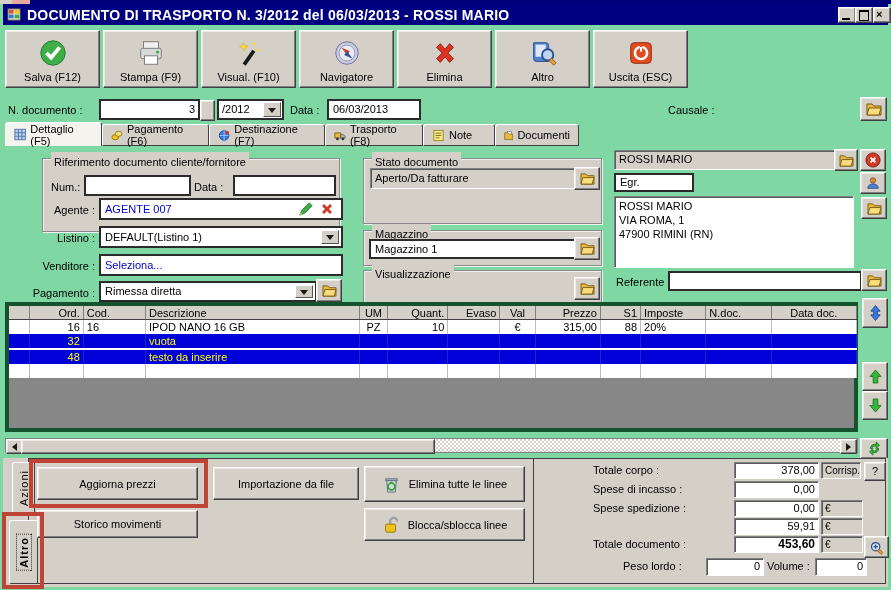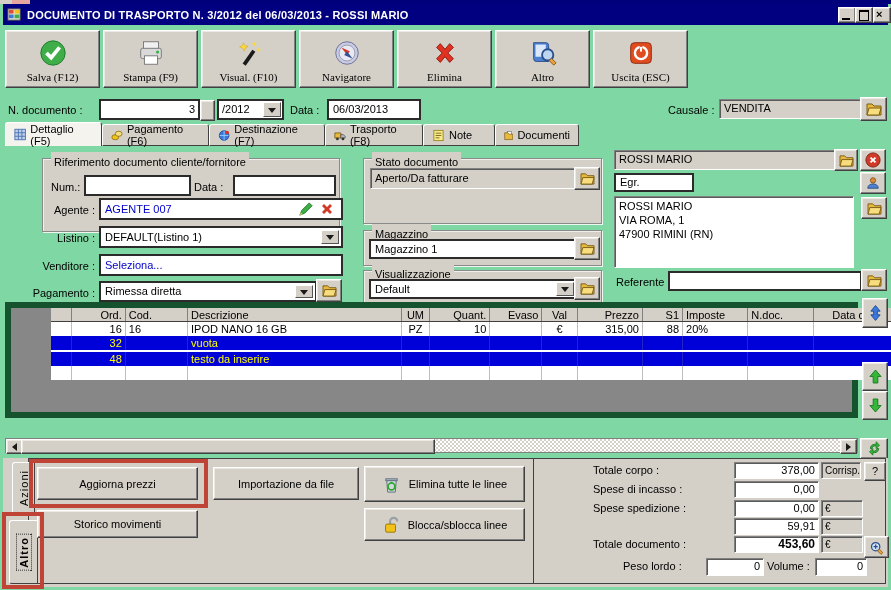--- a/index.html
+++ b/index.html
@@ -14,21 +14,21 @@
     box-shadow:inset 1px 1px 0 #5a5a5a;}
   .sunken-gray{background:#d4d0c8;border:1px solid;border-color:#808080 #ffffff #ffffff #808080;
     box-shadow:inset 1px 1px 0 #5a5a5a;}
   .fdark{background:#fff;border:2px solid #2b2b2b;}
   .lbl{line-height:20px;white-space:nowrap;}
   .r{text-align:right}.c{text-align:center}
   .blue-text{color:#0000cc;}
   
   .sliver{left:0;top:0;width:891px;height:4px;background:#00007a;}
   .titlebar{left:3px;top:4px;width:885px;height:21px;background:#000080;display:flex;align-items:center;}
-  .titlebar .title{color:#fff;font-weight:bold;font-size:11px;margin-left:5px;letter-spacing:.2px;}
+  .titlebar .title{color:#fff;font-weight:bold;font-size:14px;margin-left:5px;letter-spacing:.2px;}
   .winbtn{width:16px;height:14px;position:absolute;top:3px;}
   .glyph-min{position:absolute;left:3px;bottom:2px;width:8px;height:2px;background:#000;}
   .glyph-max{position:absolute;left:3px;top:2px;width:8px;height:8px;border:1px solid #000;border-top-width:2px;}
   .glyph-x{position:absolute;left:2px;top:0px;font-weight:bold;font-size:11px;line-height:13px;}
   
   .tbbtn{width:95px;height:58px;display:flex;flex-direction:column;align-items:center;justify-content:flex-end;padding-bottom:4px;box-sizing:border-box;}
   .tbbtn svg{margin-bottom:3px;}
   
   .tab{height:22px;display:flex;align-items:center;gap:4px;padding:0 8px;box-sizing:border-box;
     background:#d4d0c8;border:1px solid;border-color:#fff #404040 #404040 #fff;border-radius:3px 3px 0 0;}
@@ -37,21 +37,21 @@
   .gb{background:#d4d0c8;border:1px solid #8a8a8a;box-shadow:inset 1px 1px 0 #f0f0ea, 1px 1px 0 #eef7ef;}
   .gb-title{position:absolute;top:-7px;left:8px;background:#d4d0c8;padding:4px 3px;}
   
   .iconbtn{display:flex;align-items:center;justify-content:center;}
   .ddbtn{position:absolute;right:2px;top:2px;bottom:2px;width:16px;background:#d4d0c8;
     border:1px solid;border-color:#fff #555 #555 #fff;display:flex;align-items:center;justify-content:center;}
   .tri-down{width:0;height:0;border:4px solid transparent;border-top:5px solid #1a1a1a;margin-top:5px;}
   .tri-left{width:0;height:0;border:4px solid transparent;border-right:5px solid #1a1a1a;margin-right:4px;}
   .tri-right{width:0;height:0;border:4px solid transparent;border-left:5px solid #1a1a1a;margin-left:4px;}
   
-  .grid-area{left:5px;top:302px;width:853px;height:116px;background:#878787;border:6px solid #14532d;box-sizing:border-box;padding-left:40px;}
+  .grid-area{left:5px;top:302px;width:853px;height:130px;background:#878787;border:4px solid #14532d;box-sizing:border-box;}
   table.grid{border-collapse:collapse;table-layout:fixed;width:848px;background:#fff;}
   table.grid th{background:#d4d0c8;border-right:1px solid #808080;border-bottom:1px solid #404040;
     font-weight:normal;height:13px;padding:0 3px;white-space:nowrap;overflow:hidden;}
   table.grid td{border-right:1px solid #bdbdbd;height:14px;padding:0 3px;white-space:nowrap;overflow:hidden;background:#fff;}
   tr.selected td{background:#0000d8;color:#ffff00;border-right-color:#2323c8;}
   tr.sep td{border-top:2px solid #fff;}
   td.selcell{background:#f0ede6;border-right:1px solid #404040;}
   tr.selected td.selcell{background:#0000d8;}
   
   .hscroll{left:5px;top:438px;width:853px;height:15px;background-image:
@@ -96,21 +96,21 @@
         <div class="glyph-min"></div>
       </div>
     <div class="winbtn raised" style="left:852px;">
         <div class="glyph-max"></div>
       </div>
     <div class="winbtn raised" style="left:870px;">
         <div class="glyph-x">×</div>
       </div>
   </div>
 
-  <div class="abs" style="left:5px;top:30px;display:flex;gap:3px;font-family:Liberation Serif, serif;">
+  <div class="abs" style="left:5px;top:30px;display:flex;gap:3px;">
     <div class="raised tbbtn">
       <svg width="30" height="30" viewBox="0 0 32 32">
           <circle cx="16" cy="16" r="13" fill="#3fae49" stroke="#1c7a26"></circle>
           <path d="M9 16l5 5 9-11" stroke="#fff" stroke-width="4" fill="none"></path>
         </svg>
       <span>Salva (F12)</span>
     </div>
     <div class="raised tbbtn">
       <svg width="30" height="30" viewBox="0 0 32 32">
           <rect x="8" y="4" width="16" height="8" fill="#f0f0f0" stroke="#777"></rect>
@@ -169,21 +169,20 @@
   <div class="abs raised" style="left:200px;top:100px;width:13px;height:19px;"></div>
   <div class="abs fdark" style="left:217px;top:99px;width:60px;height:17px;line-height:17px;padding-left:3px;">
     <span>/2012</span>
     <div class="ddbtn" style="top:1px;right:1px;bottom:1px;">
         <div class="tri-down"></div>
       </div>
   </div>
   <span class="abs lbl" style="left:290px;top:100px;">Data :</span>
   <div class="abs fdark" style="left:327px;top:99px;width:86px;height:17px;line-height:17px;padding-left:4px;">06/03/2013</div>
   <span class="abs lbl" style="left:668px;top:100px;">Causale :</span>
-  <div class="abs sunken-gray" style="left:719px;top:99px;width:136px;height:18px;line-height:17px;padding-left:4px;">VENDITA</div>
   <div class="abs raised iconbtn" style="left:860px;top:97px;width:25px;height:22px;">
     <svg width="16" height="14" viewBox="0 0 16 14">
         <path d="M1 2h5l2 2h7v9H1z" fill="#e8b93c" stroke="#7a5c14"></path>
         <path d="M3 6h12l-2 7H1z" fill="#f7dd7e" stroke="#7a5c14"></path>
       </svg>
   </div>
 
   <div class="abs" style="left:5px;top:122px;display:flex;align-items:flex-end;">
     <div class="tab active" style="width:97px;">
       <svg width="13" height="13" viewBox="0 0 14 14">
@@ -296,26 +295,20 @@
     <div class="abs raised iconbtn" style="left:210px;top:6px;width:24px;height:21px;">
       <svg width="15" height="13" viewBox="0 0 16 14">
           <path d="M1 2h5l2 2h7v9H1z" fill="#e8b93c" stroke="#7a5c14"></path>
           <path d="M3 6h12l-2 7H1z" fill="#f7dd7e" stroke="#7a5c14"></path>
         </svg>
     </div>
   </div>
 
   <div class="abs gb" style="left:363px;top:270px;width:237px;height:34px;">
     <span class="gb-title">Visualizzazione</span>
-    <div class="abs fdark" style="left:5px;top:8px;width:200px;height:16px;line-height:16px;padding-left:4px;">
-      <span>Default</span>
-      <div class="ddbtn" style="top:1px;right:1px;bottom:1px;">
-          <div class="tri-down"></div>
-        </div>
-    </div>
     <div class="abs raised iconbtn" style="left:210px;top:6px;width:24px;height:21px;">
       <svg width="15" height="13" viewBox="0 0 16 14">
           <path d="M1 2h5l2 2h7v9H1z" fill="#e8b93c" stroke="#7a5c14"></path>
           <path d="M3 6h12l-2 7H1z" fill="#f7dd7e" stroke="#7a5c14"></path>
         </svg>
     </div>
   </div>
 
   <div class="abs sunken-gray" style="left:614px;top:150px;width:216px;height:18px;line-height:17px;padding-left:4px;">ROSSI MARIO</div>
   <div class="abs raised iconbtn" style="left:834px;top:149px;width:22px;height:20px;">

